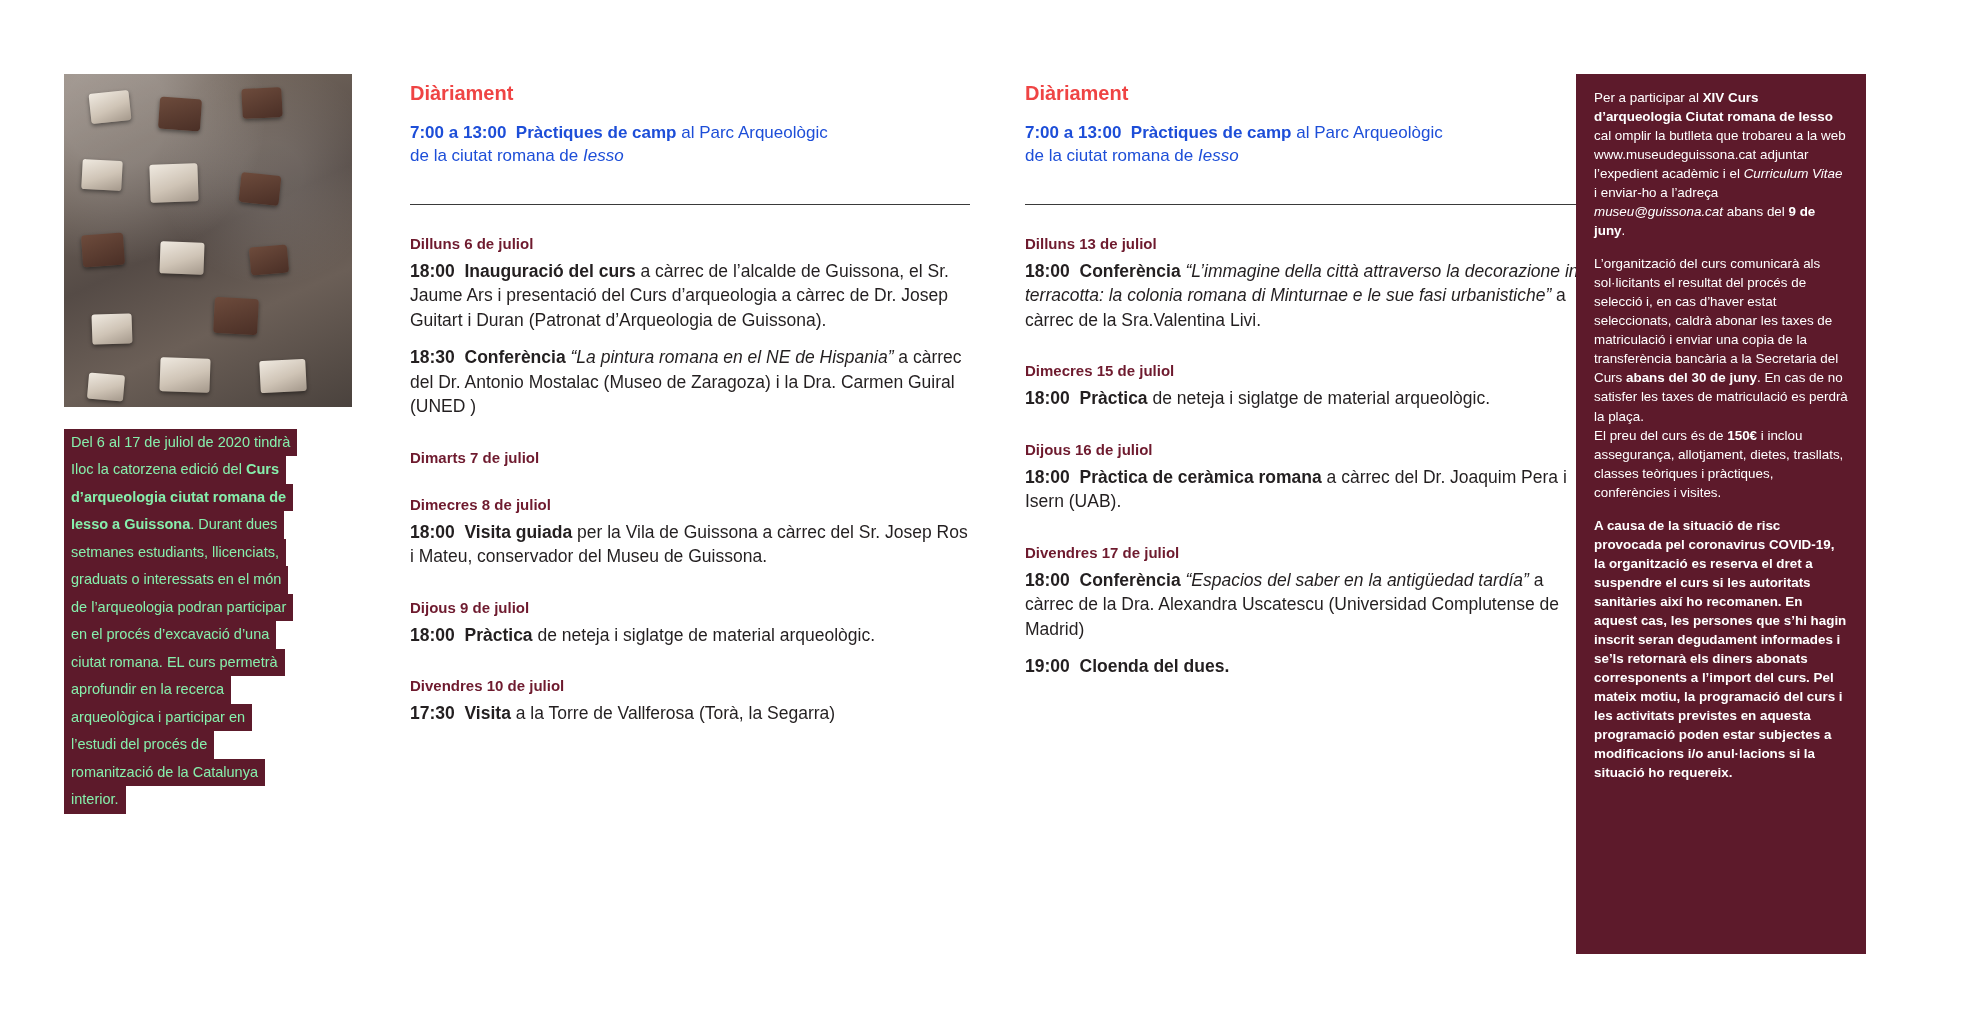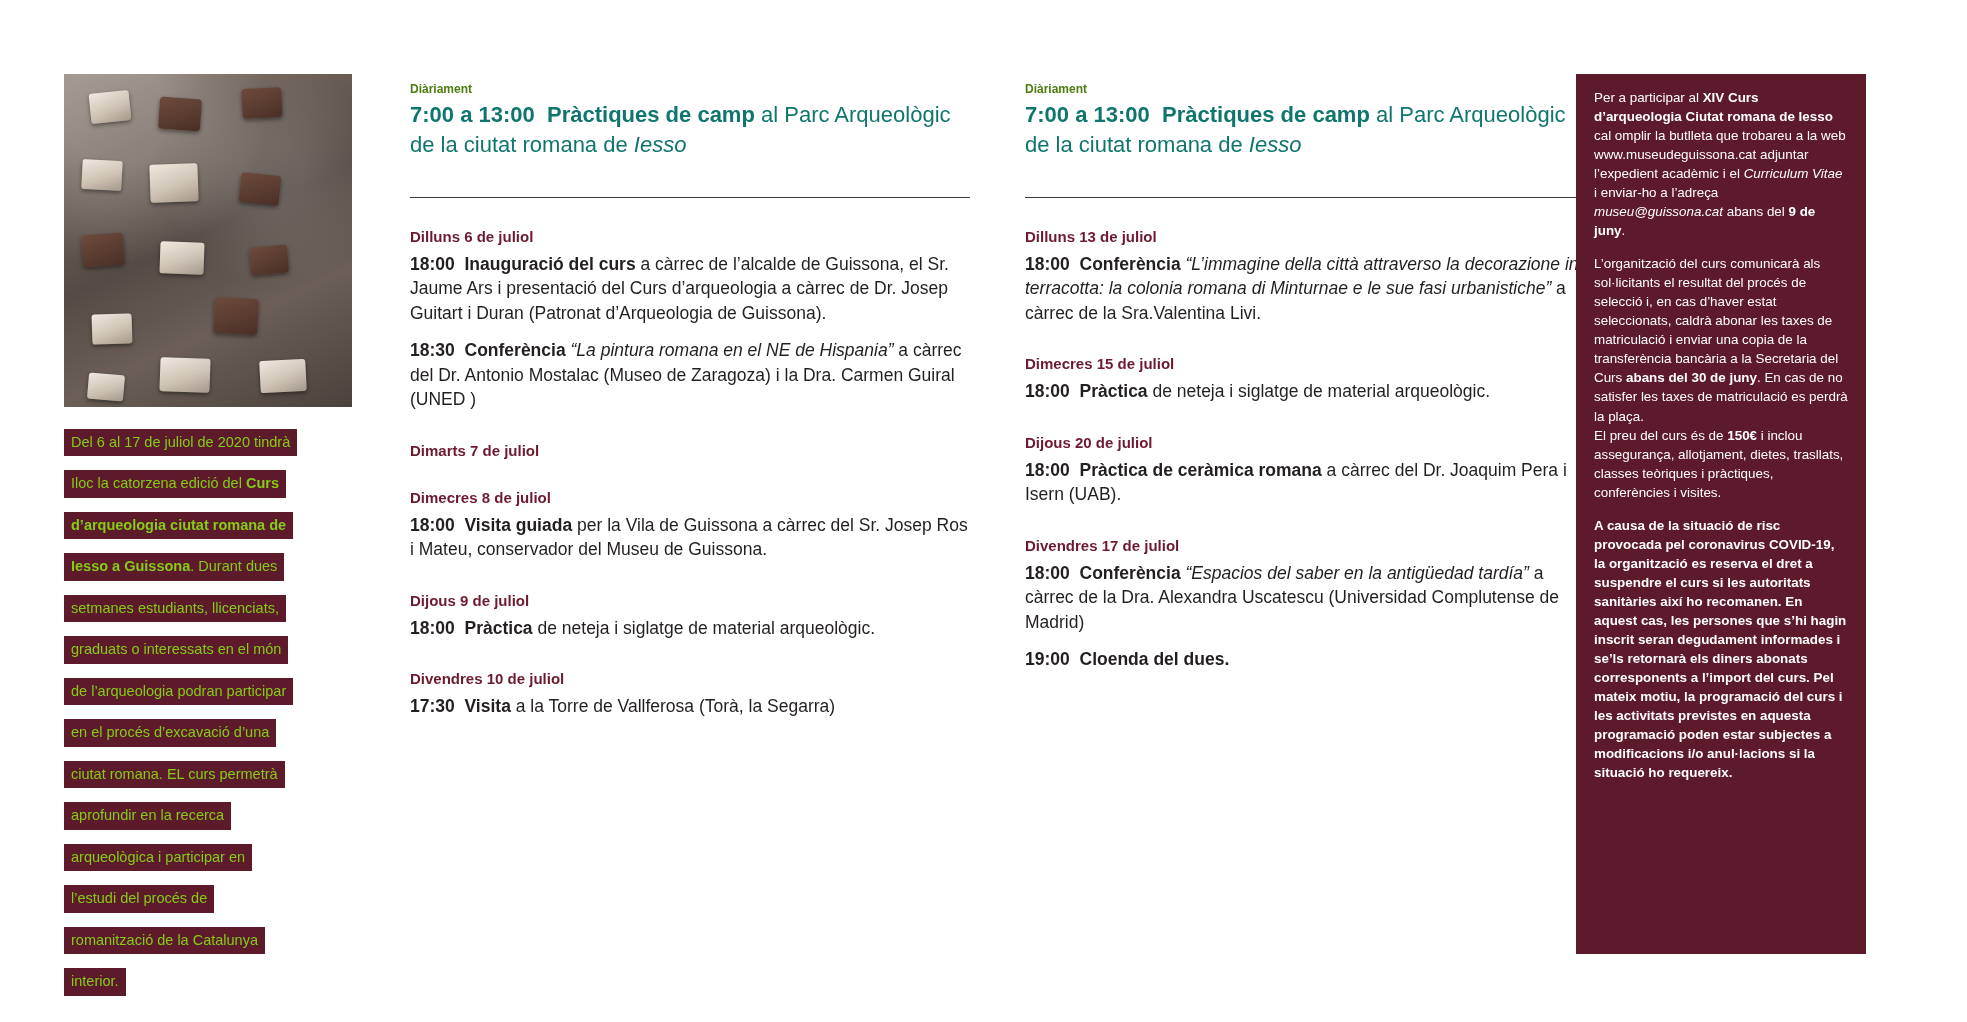--- a/index.html
+++ b/index.html
@@ -29,38 +29,38 @@
   }
   .photo .dark{
     position:absolute;border-radius:4px;
     background:linear-gradient(160deg,#6d4b3c,#4a2f26);
     box-shadow:0 2px 4px rgba(0,0,0,.45);
   }
   .textblock{margin-top:22px;}
   .textblock .ln{
     display:table;
     background:#5d1a2b;
-    color:#84cc16;
+    color:#86efac;
     font-size:14.5px;
     line-height:1.55;
     padding:2px 7px 3px 7px;
-    margin:0 0 14px 0;
+    margin:0 0 0 0;
     white-space:nowrap;
   }
   .textblock .ln b{font-weight:bold;}
 
   
   .prog{position:absolute;top:82px;}
   .prog.c2{left:410px;width:560px;}
   .prog.c3{left:1025px;width:570px;}
 
   .daily-head{
-    color:#4d7c0f;font-weight:bold;font-size:12px;margin:0 0 4px 0;
-  }
-  .p{font-size:22px;line-height:1.38;margin:0 0 0 0;color:#0f766e;}
+    color:#ef4444;font-weight:bold;font-size:20px;margin:0 0 16px 0;
+  }
+  .p{font-size:17px;line-height:1.38;margin:0 0 0 0;color:#1d4ed8;}
   .p b{font-weight:bold;}
   .p i{font-style:italic;}
   .rule{border:0;border-top:1.4px solid #3a3a3a;margin:36px 0 0 0;width:100%;}
 
   .day{margin-top:30px;}
   .day-title{color:#6e1a2e;font-weight:bold;font-size:15px;margin:0 0 7px 0;}
   .entry{font-size:17.5px;line-height:1.4;margin:0 0 13px 0;}
   .entry:last-child{margin-bottom:0;}
   .entry .time{font-weight:bold;}
   .entry .kind{font-weight:bold;}
@@ -199,21 +199,21 @@
 
     <div class="day">
       <p class="day-title">Dimecres 15 de juliol</p>
       <p class="entry">
         <span class="time">18:00</span>&nbsp;
         <span class="kind">Pràctica</span><span> de neteja i siglatge de material arqueològic.</span>
       </p>
     </div>
 
     <div class="day">
-      <p class="day-title">Dijous 20 de juliol</p>
+      <p class="day-title">Dijous 16 de juliol</p>
       <p class="entry">
         <span class="time">18:00</span>&nbsp;
         <span class="kind">Pràctica de ceràmica romana</span><span> a càrrec del Dr. Joaquim Pera i Isern (UAB).</span>
       </p>
     </div>
 
     <div class="day">
       <p class="day-title">Divendres 17 de juliol</p>
       <p class="entry">
         <span class="time">18:00</span>&nbsp;

